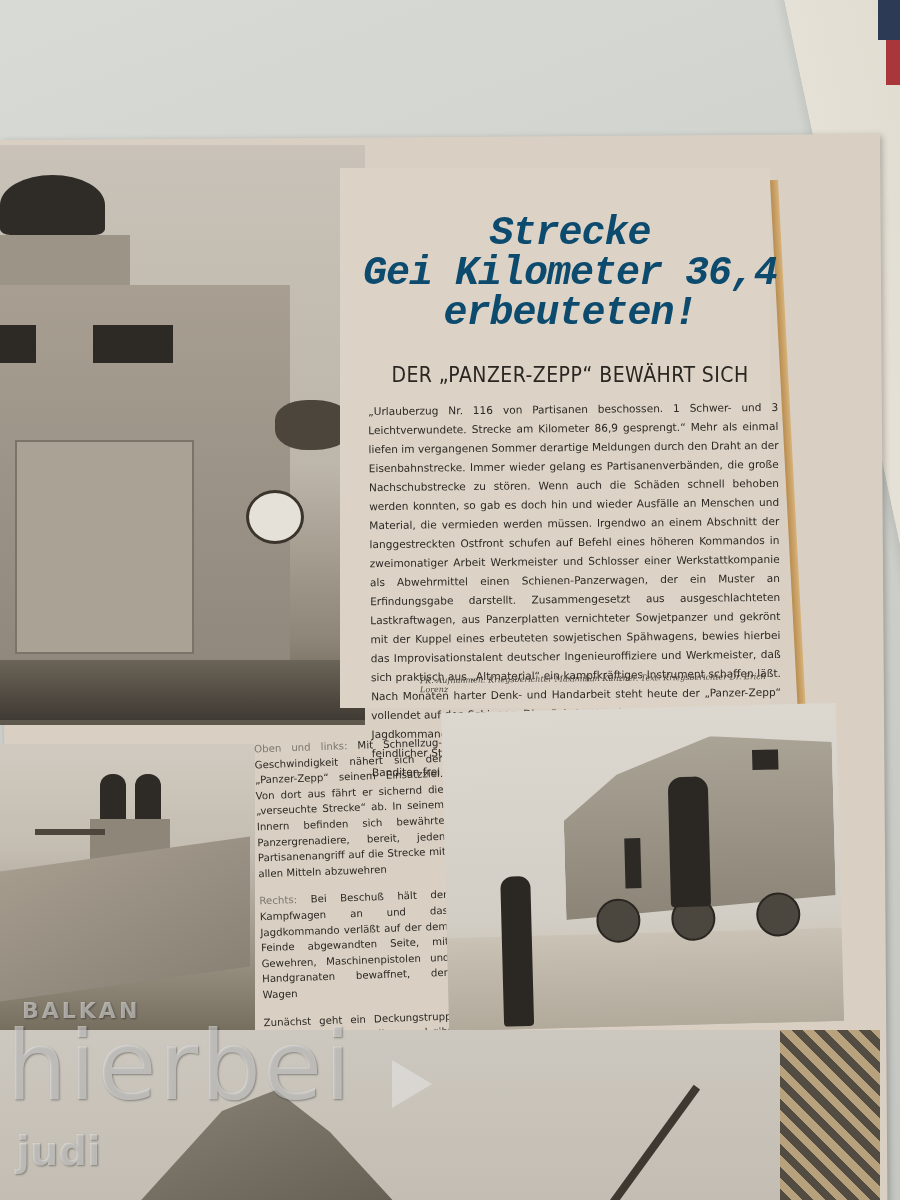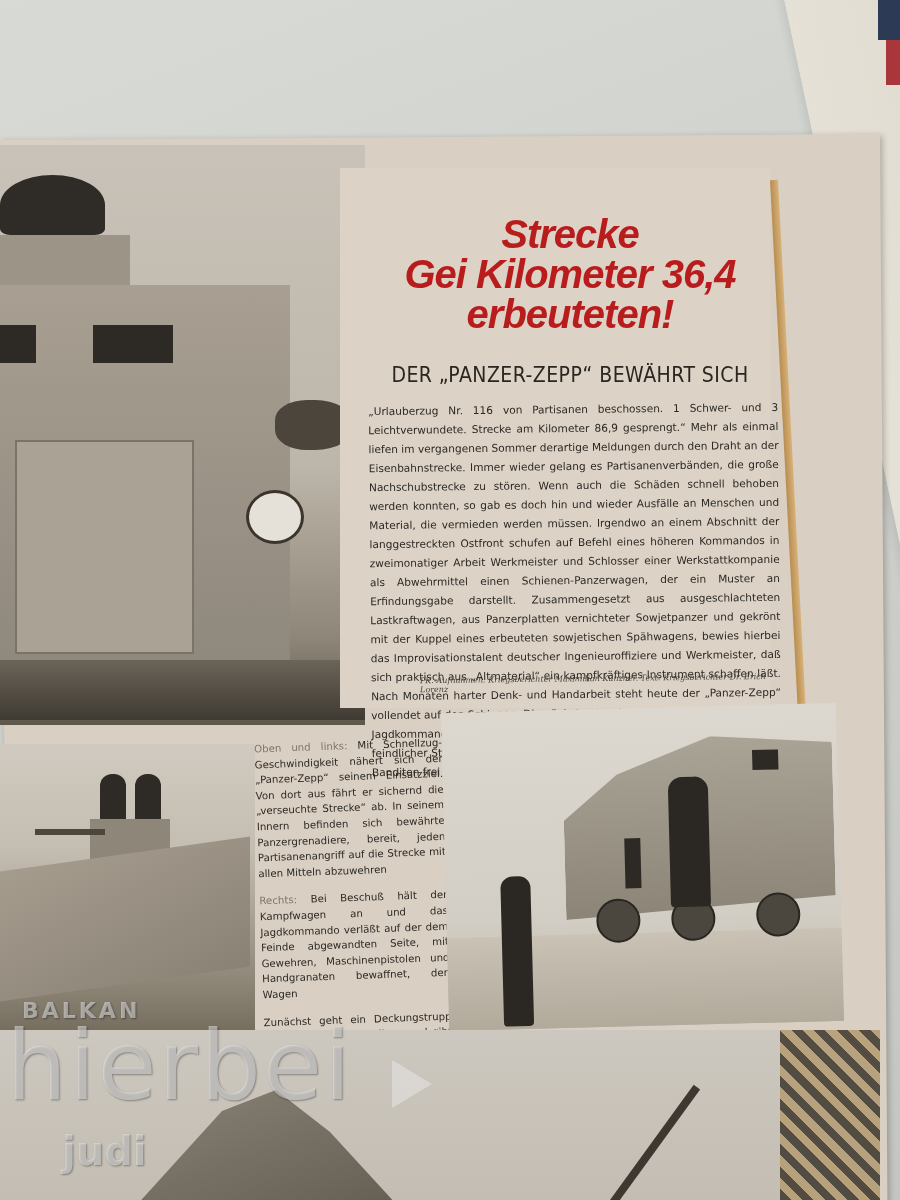--- a/index.html
+++ b/index.html
@@ -14,21 +14,21 @@
   .photo-main{left:0;top:145px;width:365px;height:580px;background:linear-gradient(180deg,#c8c2b8 0%,#bdb6aa 55%,#8e8678 85%,#5e574c 100%);}
   .tank-body{position:absolute;left:0;top:140px;width:290px;height:380px;background:linear-gradient(180deg,#a89f92,#8f887c);}
   .tank-turret{position:absolute;left:0;top:90px;width:130px;height:70px;background:#9c9486;}
   .tank-hatch{position:absolute;left:0;top:30px;width:105px;height:60px;background:#2f2b26;border-radius:50% 50% 10% 10%;}
   .tank-window{position:absolute;top:180px;height:38px;background:#2d2924;}
   .tank-light{position:absolute;left:246px;top:345px;width:52px;height:48px;border-radius:50%;background:#e6e1d8;border:3px solid #3a342c;}
   .tank-cannon{position:absolute;left:275px;top:255px;width:80px;height:50px;border-radius:40% 50% 50% 40%;background:#4b453c;}
   .tank-door{position:absolute;left:15px;top:295px;width:175px;height:210px;border:2px solid #7b7367;background:#aaa295;}
   .rail{position:absolute;left:0;top:515px;width:365px;height:60px;background:linear-gradient(180deg,#6b6458,#3f3a33);}
   .article{position:absolute;left:340px;top:168px;width:430px;height:540px;background:#dcd3c6;}
-  .headline{position:absolute;left:360px;top:214px;width:420px;text-align:center;font-family:Liberation Sans, sans-serif;font-weight:bold;font-style:italic;color:#b91c1c;line-height:1;}
+  .headline{position:absolute;left:360px;top:214px;width:420px;text-align:center;font-family:Liberation Mono, monospace;font-weight:bold;font-style:italic;color:#0c4a6e;line-height:1;}
   .h1{font-size:40px;letter-spacing:-1px;}
   .subhead{position:absolute;left:360px;top:362px;width:420px;text-align:center;font-family:"DejaVu Sans",sans-serif;font-size:22px;color:#2a2621;letter-spacing:0.5px;transform:scaleX(0.86);}
   .body-text{position:absolute;left:370px;top:400px;width:410px;font-size:10.6px;line-height:19px;color:#2c2824;text-align:justify;transform:rotate(-0.6deg);}
   .credit{position:absolute;left:420px;top:674px;width:370px;font-family:"DejaVu Serif",serif;font-style:italic;font-size:8px;color:#4a443c;transform:rotate(-0.7deg);}
   .caption-col{position:absolute;left:262px;top:738px;width:188px;font-size:10.2px;line-height:15.6px;color:#2c2824;text-align:justify;transform:rotate(-2deg);}
   .caption-col p{margin:0 0 12px 0;}
   .lead{color:#7d766b;}
   .photo-small{left:0;top:744px;width:255px;height:300px;background:linear-gradient(180deg,#d0cac0 0%,#c4bdb1 35%,#9b9385 70%,#6f6758 100%);}
   .st-body{position:absolute;left:0;top:110px;width:250px;height:130px;background:linear-gradient(160deg,#a59c8e,#8a8275);transform:skewY(-8deg);}
   .st-turret{position:absolute;left:90px;top:75px;width:80px;height:45px;background:#8e8679;}
@@ -40,21 +40,21 @@
   .wheel{position:absolute;width:40px;height:40px;border-radius:50%;background:#4b463e;border:2px solid #2a2622;}
   .soldier{position:absolute;background:#2b2723;}
   .ground{position:absolute;left:0;top:225px;width:100%;height:95px;background:linear-gradient(180deg,#c9c2b5,#b1a99a);}
   .photo-bottom{left:0;top:1030px;width:880px;height:170px;background:linear-gradient(180deg,#cdc8bf,#c3bdb3);}
   .pb-turret{position:absolute;left:60px;top:60px;width:360px;height:140px;background:linear-gradient(160deg,#8d8679,#5f594f);clip-path:polygon(15% 100%,45% 15%,60% 0,75% 30%,100% 100%);}
   .pb-tower{position:absolute;left:780px;top:0;width:100px;height:170px;background:repeating-linear-gradient(45deg,#3d372e 0 8px,#b49c72 8px 16px);opacity:.85;}
   .pb-pole{position:absolute;left:640px;top:40px;width:8px;height:180px;background:#3e3830;transform:rotate(36deg);}
   .watermark{position:absolute;font-family:"DejaVu Sans",sans-serif;font-weight:bold;color:rgba(235,235,235,.55);text-shadow:1px 1px 2px rgba(0,0,0,.35);}
   .wm-top{left:22px;top:998px;font-size:22px;letter-spacing:3px;}
   .wm-main{left:6px;top:1010px;font-size:96px;font-weight:normal;letter-spacing:2px;}
-  .wm-sub{left:16px;top:1128px;font-size:40px;margin-left:46px;}
+  .wm-sub{left:16px;top:1128px;font-size:40px;}
   .wm-arrow{position:absolute;left:392px;top:1060px;width:0;height:0;border-top:24px solid transparent;border-bottom:24px solid transparent;border-left:40px solid rgba(230,230,230,.55);}
 </style>
 </head>
 <body>
 
 <div class="table-bg"></div>
 <div class="sheet-back"></div>
 <div class="fabric-blue"></div>
 <div class="fabric-red"></div>
 

